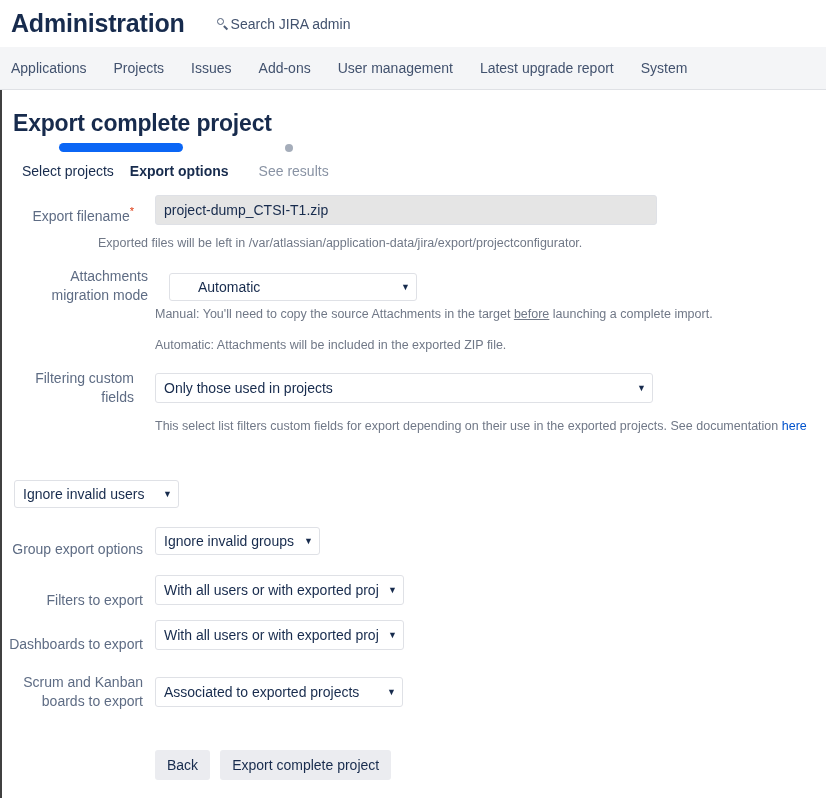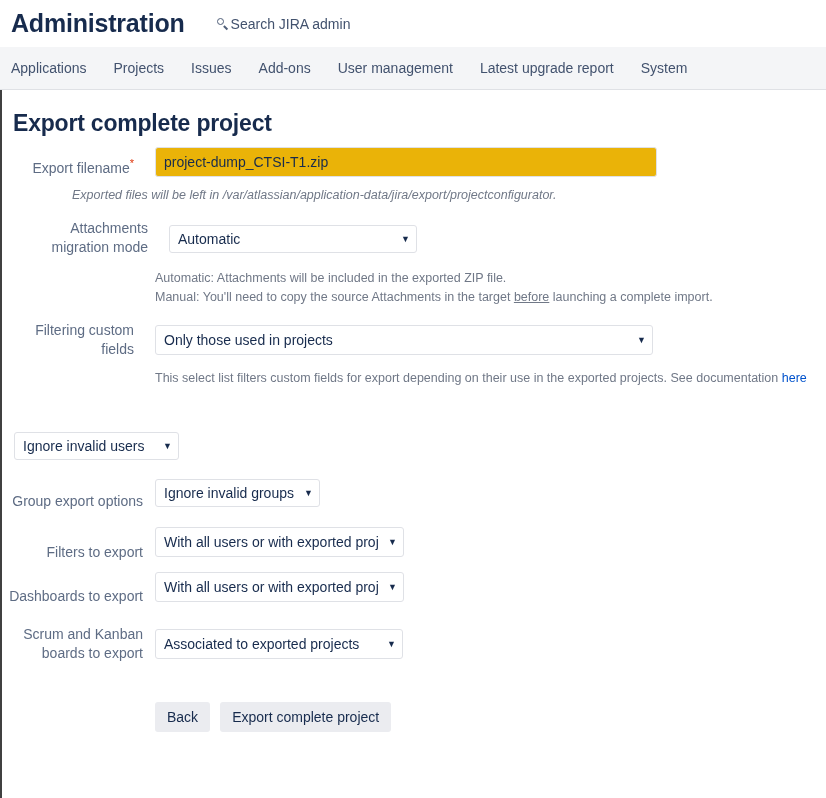--- a/index.html
+++ b/index.html
@@ -178,21 +178,21 @@
     margin-left: 21px;
     position: relative;
   }
 
   input.text-input {
     font-family: "Liberation Sans", sans-serif;
     font-size: 14px;
     color: #172B4D;
     border: 1px solid #DFE1E6;
     border-radius: 3px;
-    background: #eab308;
+    background: #e5e5e5;
     padding: 0 8px;
     height: 30px;
     box-sizing: border-box;
     outline: none;
   }
 
   .select-wrap {
     position: relative;
     display: inline-block;
     border: 1px solid #DFE1E6;
@@ -266,42 +266,51 @@
   <div class="nav-item">Add-ons</div>
   <div class="nav-item">User management</div>
   <div class="nav-item">Latest upgrade report</div>
   <div class="nav-item">System</div>
 </div>
 
 <div class="page-body">
 
   <h1 class="page-title">Export complete project</h1>
 
+  <div class="stepper">
+    <div class="stepper-track"></div>
+    <div class="stepper-dot"></div>
+    <div class="stepper-labels">
+      <span class="step-label step-1">Select projects</span>
+      <span class="step-label step-2">Export options</span>
+      <span class="step-label step-3">See results</span>
+    </div>
+  </div>
 
   <div class="form">
 
     <div class="field-row" style="margin-top:4px;">
       <div class="field-label"><span>Export filename</span><span class="req">*</span></div>
       <div class="field-control">
         <input class="text-input" type="text" style="width: 502px;" value="project-dump_CTSI-T1.zip">
       </div>
     </div>
-    <div class="hint" style="margin-left:70px; margin-top:9px;font-style:italic;">Exported files will be left in /var/atlassian/application-data/jira/export/projectconfigurator.</div>
+    <div class="hint" style="margin-left:96px; margin-top:9px;">Exported files will be left in /var/atlassian/application-data/jira/export/projectconfigurator.</div>
 
     <div class="field-row" style="margin-top:8px;">
       <div class="field-label" style="line-height:19px;margin-left:14px;">Attachments migration mode</div>
       <div class="field-control">
-        <div class="select-wrap" style="width:248px;">
+        <div class="select-wrap" style="width:248px;padding-left:20px;">
           <span class="sel-text">Automatic</span>
           <span class="caret">▼</span>
         </div>
       </div>
     </div>
+    <div class="hint" style="margin-left:153px;"><span>Manual: You'll need to copy the source Attachments in the target </span><u>before</u><span> launching a complete import.</span></div>
     <div class="hint" style="margin-left:153px; margin-top:12px;">Automatic: Attachments will be included in the exported ZIP file.</div>
-    <div class="hint" style="margin-left:153px;"><span>Manual: You'll need to copy the source Attachments in the target </span><u>before</u><span> launching a complete import.</span></div>
 
     <div class="field-row" style="margin-top:8px;">
       <div class="field-label" style="line-height:19px;">Filtering custom fields</div>
       <div class="field-control">
         <div class="select-wrap" style="width:498px; height:30px;">
           <span class="sel-text" style="line-height:28px;">Only those used in projects</span>
           <span class="caret">▼</span>
         </div>
       </div>
     </div>

